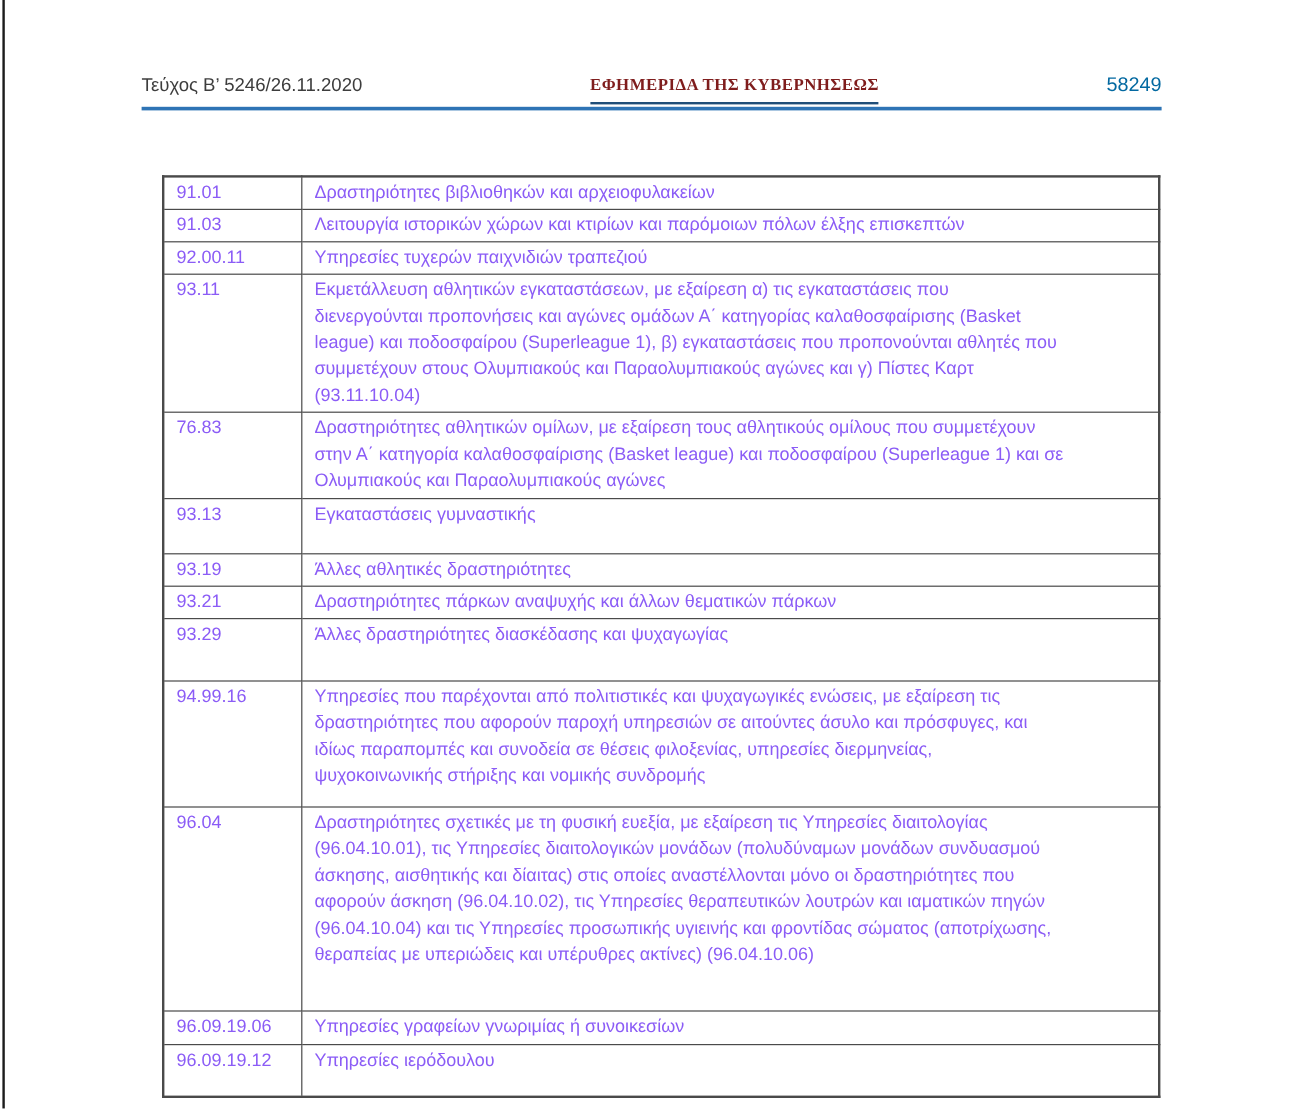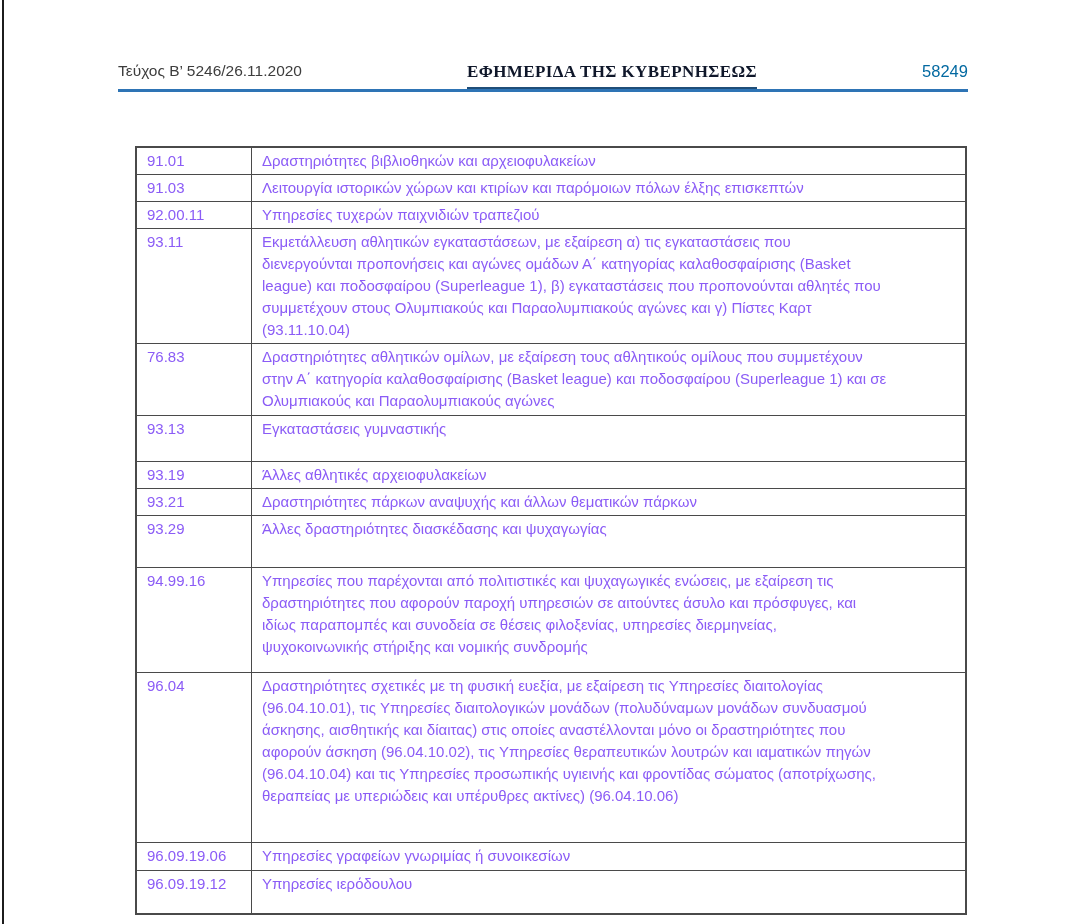--- a/index.html
+++ b/index.html
@@ -9,32 +9,32 @@
     background:#ffffff;
     font-family:"Liberation Sans", sans-serif;
     overflow:hidden;
   }
   .left-rule{
     position:absolute;left:2px;top:0;width:2px;height:924px;
     background:#1c1c1c;
   }
   .masthead{
     position:absolute;left:118px;top:62px;width:850px;
-    display:flex;align-items:flex-start;justify-content:space-between;
+    display:flex;align-items:center;justify-content:space-between;
     padding-bottom:8px;
     border-bottom:3px solid #2e74b5;
   }
   .issue{
     font-size:15.5px;color:#3d3d3d;
   }
   .title{
     font-family:"Liberation Serif", serif;
     font-weight:bold;
-    font-size:17px;
-    color:#0f172a;
+    font-size:14px;
+    color:#7f1d1d;
     letter-spacing:0.4px;
     padding-bottom:5px;
     margin-bottom:-8px;
     border-bottom:2px solid #1f4e79;
   }
   .pagenum{
     font-size:16.5px;color:#0369a1;
   }
   table.codes{
     position:absolute;left:135px;top:146px;width:832px;
@@ -105,21 +105,21 @@
         <td class="desc">Δραστηριότητες αθλητικών ομίλων, με εξαίρεση τους αθλητικούς ομίλους που συμμετέχουν
 στην Α΄ κατηγορία καλαθοσφαίρισης (Basket league) και ποδοσφαίρου (Superleague 1) και σε
 Ολυμπιακούς και Παραολυμπιακούς αγώνες</td>
       </tr>
       <tr class="h29">
         <td class="code">93.13</td>
         <td class="desc">Εγκαταστάσεις γυμναστικής</td>
       </tr>
       <tr class="h27">
         <td class="code">93.19</td>
-        <td class="desc">Άλλες αθλητικές αρχειοφυλακείων</td>
+        <td class="desc">Άλλες αθλητικές δραστηριότητες</td>
       </tr>
       <tr class="h27">
         <td class="code">93.21</td>
         <td class="desc">Δραστηριότητες πάρκων αναψυχής και άλλων θεματικών πάρκων</td>
       </tr>
       <tr class="h52">
         <td class="code">93.29</td>
         <td class="desc">Άλλες δραστηριότητες διασκέδασης και ψυχαγωγίας</td>
       </tr>
       <tr class="h105">

